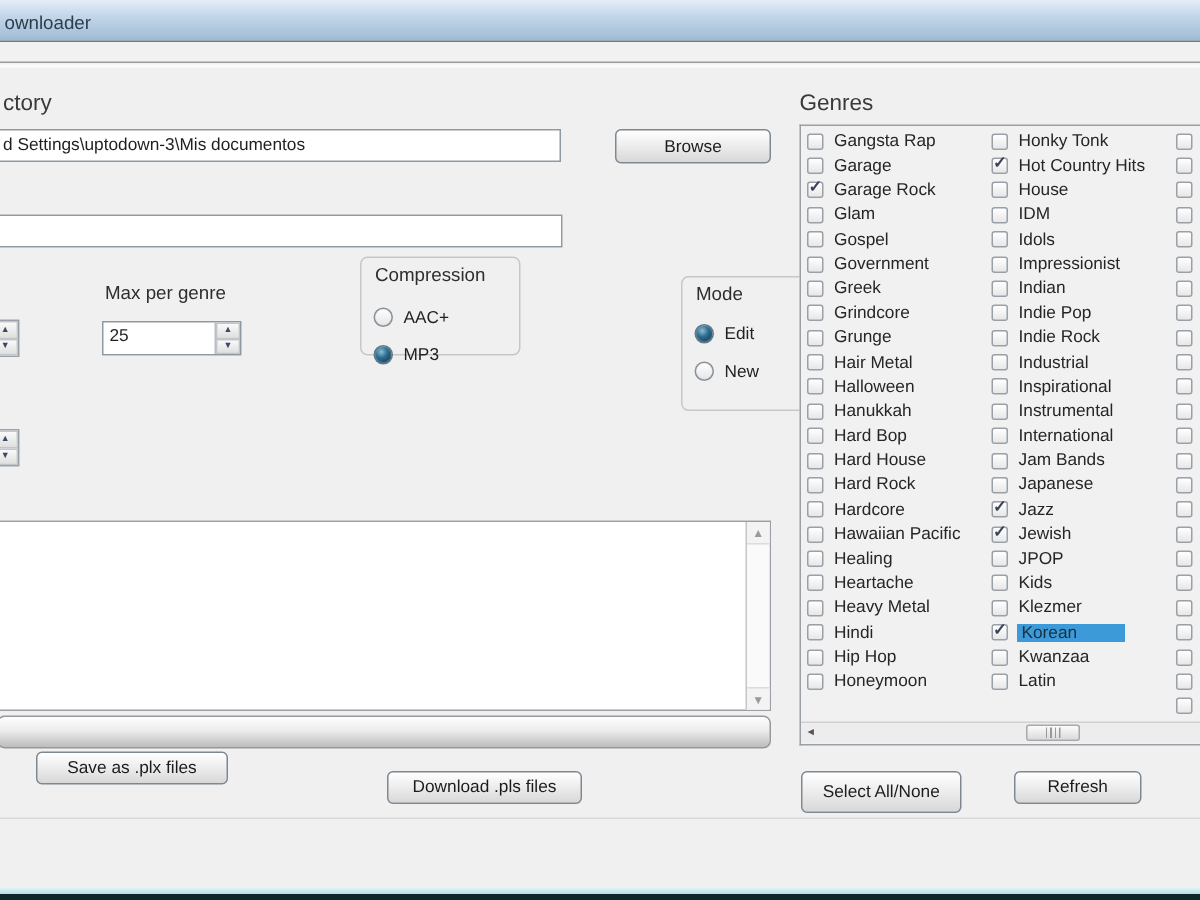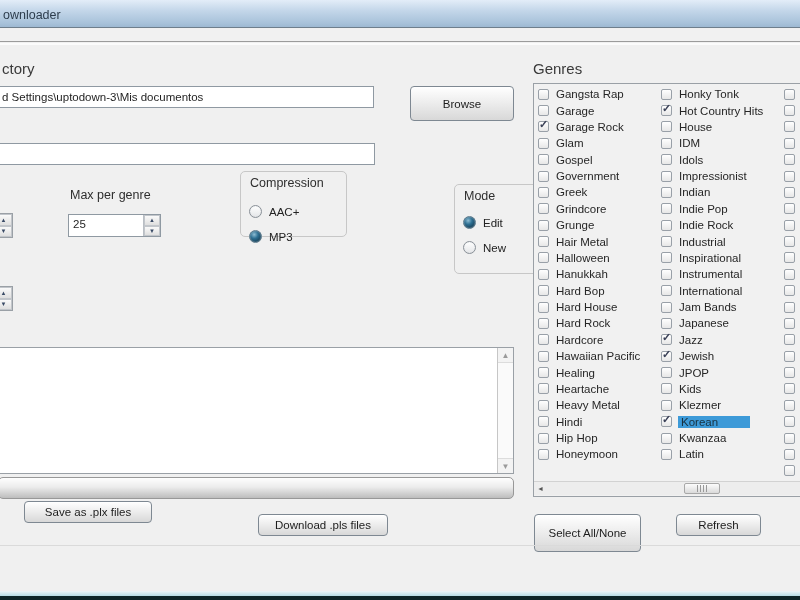--- a/index.html
+++ b/index.html
@@ -135,21 +135,21 @@
 <body>
 
 <div class="abs titlebar">
   <span class="titlebar-text">ownloader</span>
 </div>
 <div class="abs menustrip"></div>
 <div class="abs menustrip-hl"></div>
 
 <div class="abs section-title" style="left:2px; top:60px;">ctory</div>
 <input class="field" style="left: -2px; top: 86px; width: 376px; height: 22px;" value="d Settings\uptodown-3\Mis documentos">
-<button class="btn" style="left:410px; top:86px; width:104px; height:35px;">Browse</button>
+<button class="btn" style="left:410px; top:86px; width:104px; height:23px;">Browse</button>
 
 <input class="field" style="left: -2px; top: 143px; width: 377px; height: 22px;" value="">
 
 <div class="cut-spinner" style="top:213px; height:25px;">
   <span class="spin-btn">▲</span>
   <span class="spin-btn">▼</span>
 </div>
 <div class="cut-spinner" style="top:286px; height:25px;">
   <span class="spin-btn">▲</span>
   <span class="spin-btn">▼</span>
@@ -477,18 +477,18 @@
       </div>
     </div>
   <div class="hscroll">
     <span class="left-arrow">◄</span>
     <span class="thumb">
         <span class="grip"></span>
       </span>
   </div>
 </div>
 
-<button class="btn" style="left:534px; top:514px; width:107px; height:38px;">Select All/None</button>
+<button class="btn" style="left:534px; top:514px; width:107px; height:28px;">Select All/None</button>
 <button class="btn" style="left:676px; top:514px; width:85px; height:22px;">Refresh</button>
 
 <div class="abs footer-divider"></div>
 <div class="abs bottom-blue"></div>
 <div class="abs bottom-dark"></div>
 
 </body></html>

